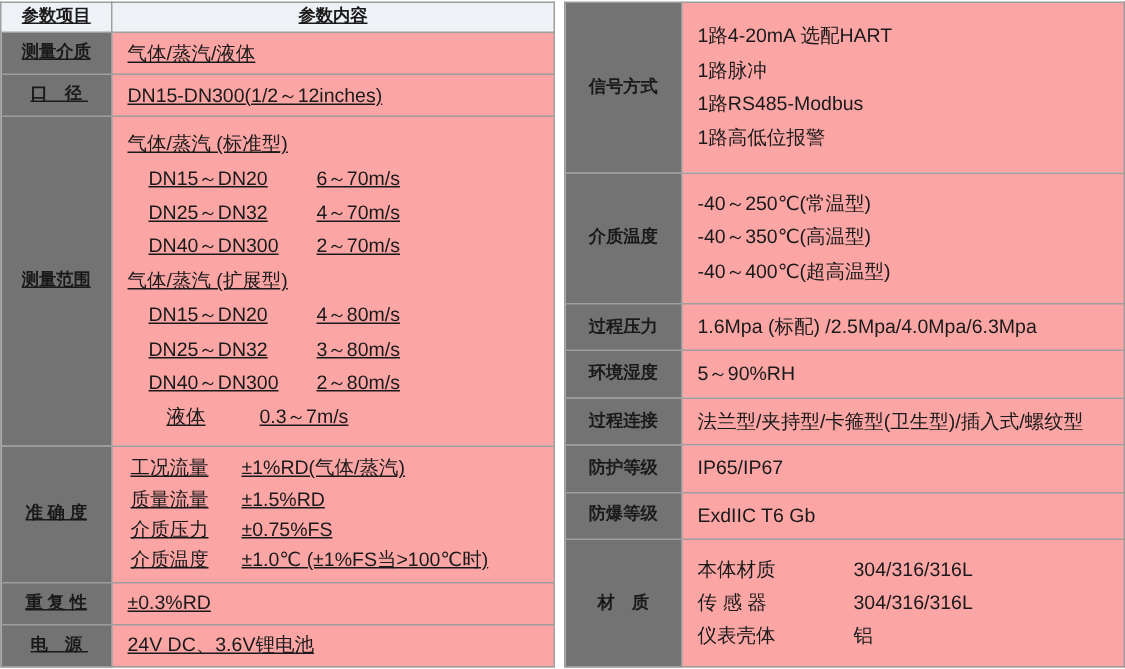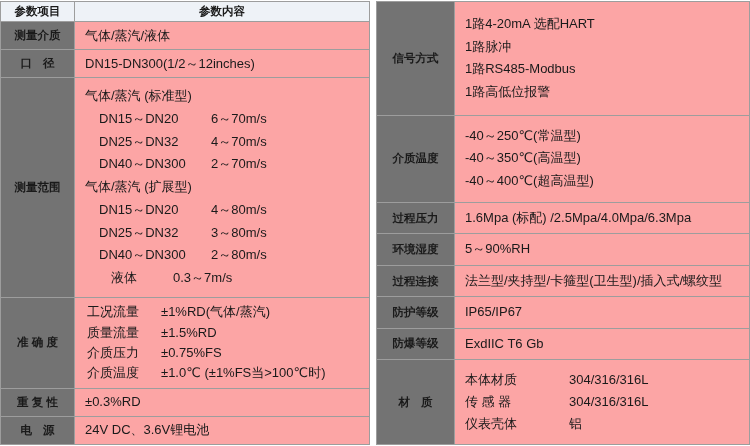--- a/index.html
+++ b/index.html
@@ -24,20 +24,21 @@
     padding: 1px 0 0 0;
   }
   table {
     border-collapse: collapse;
     table-layout: fixed;
     font-size: 11.5px;
   }
   .tbl-left {
     width: 369px;
     height: 444px;
+    text-decoration: underline;
   }
   .tbl-right {
     width: 373px;
     height: 444px;
   }
   td {
     border: 1px solid #9d9d9d;
     padding: 0;
     vertical-align: middle;
   }

